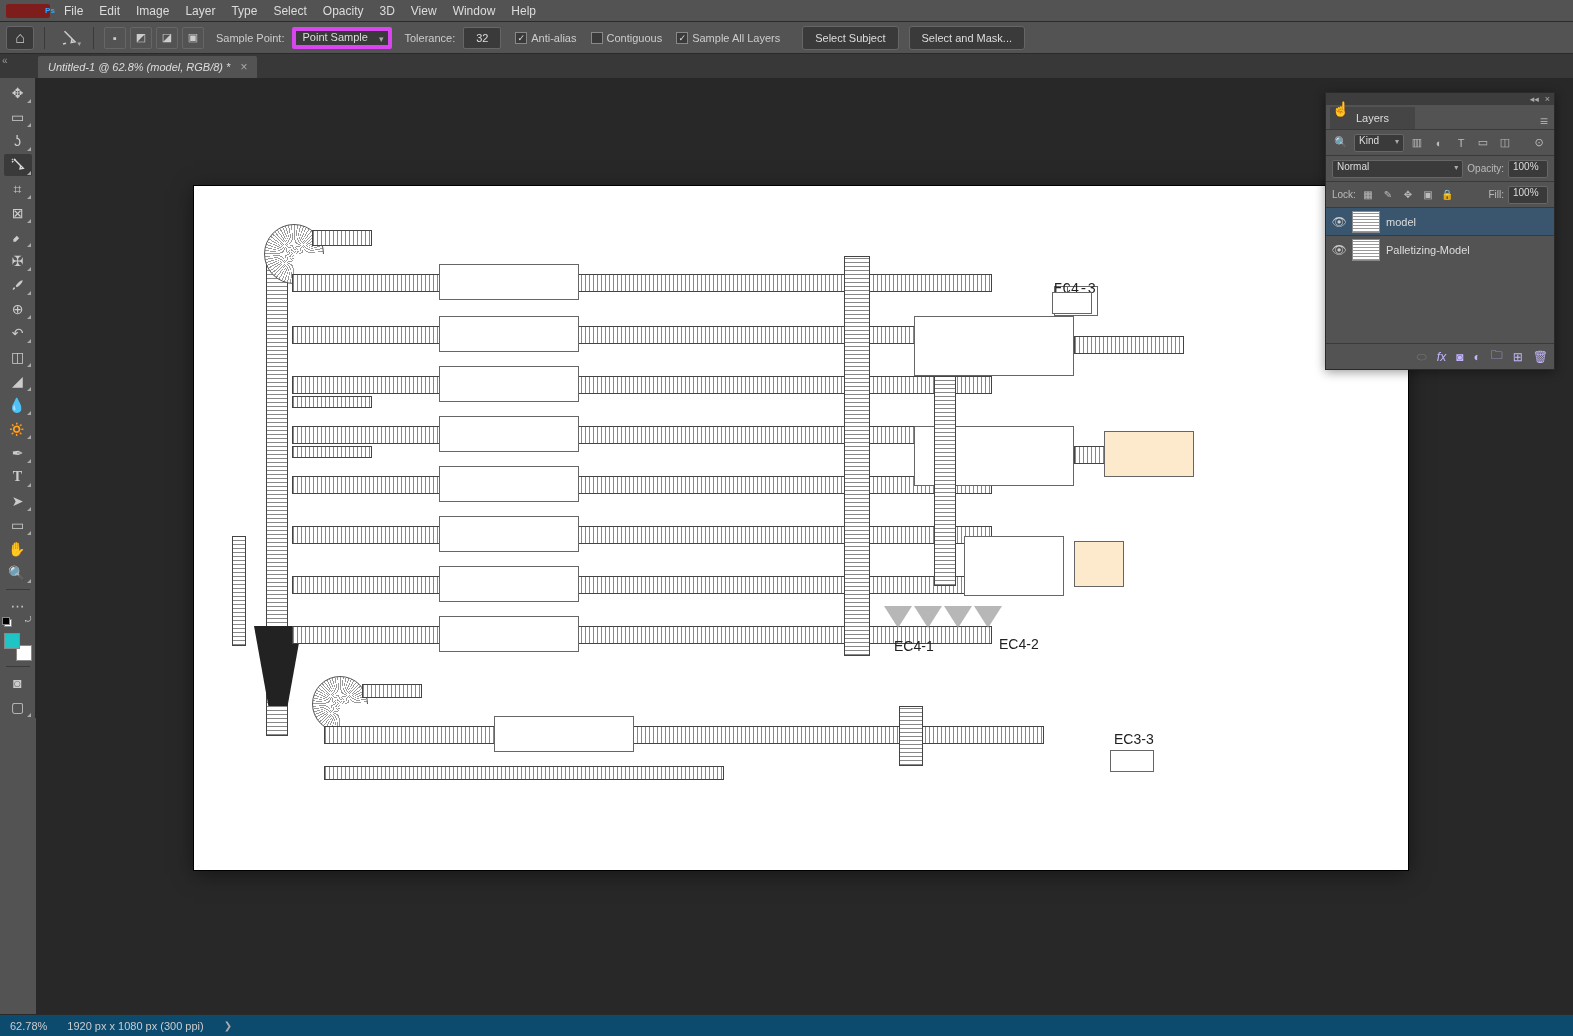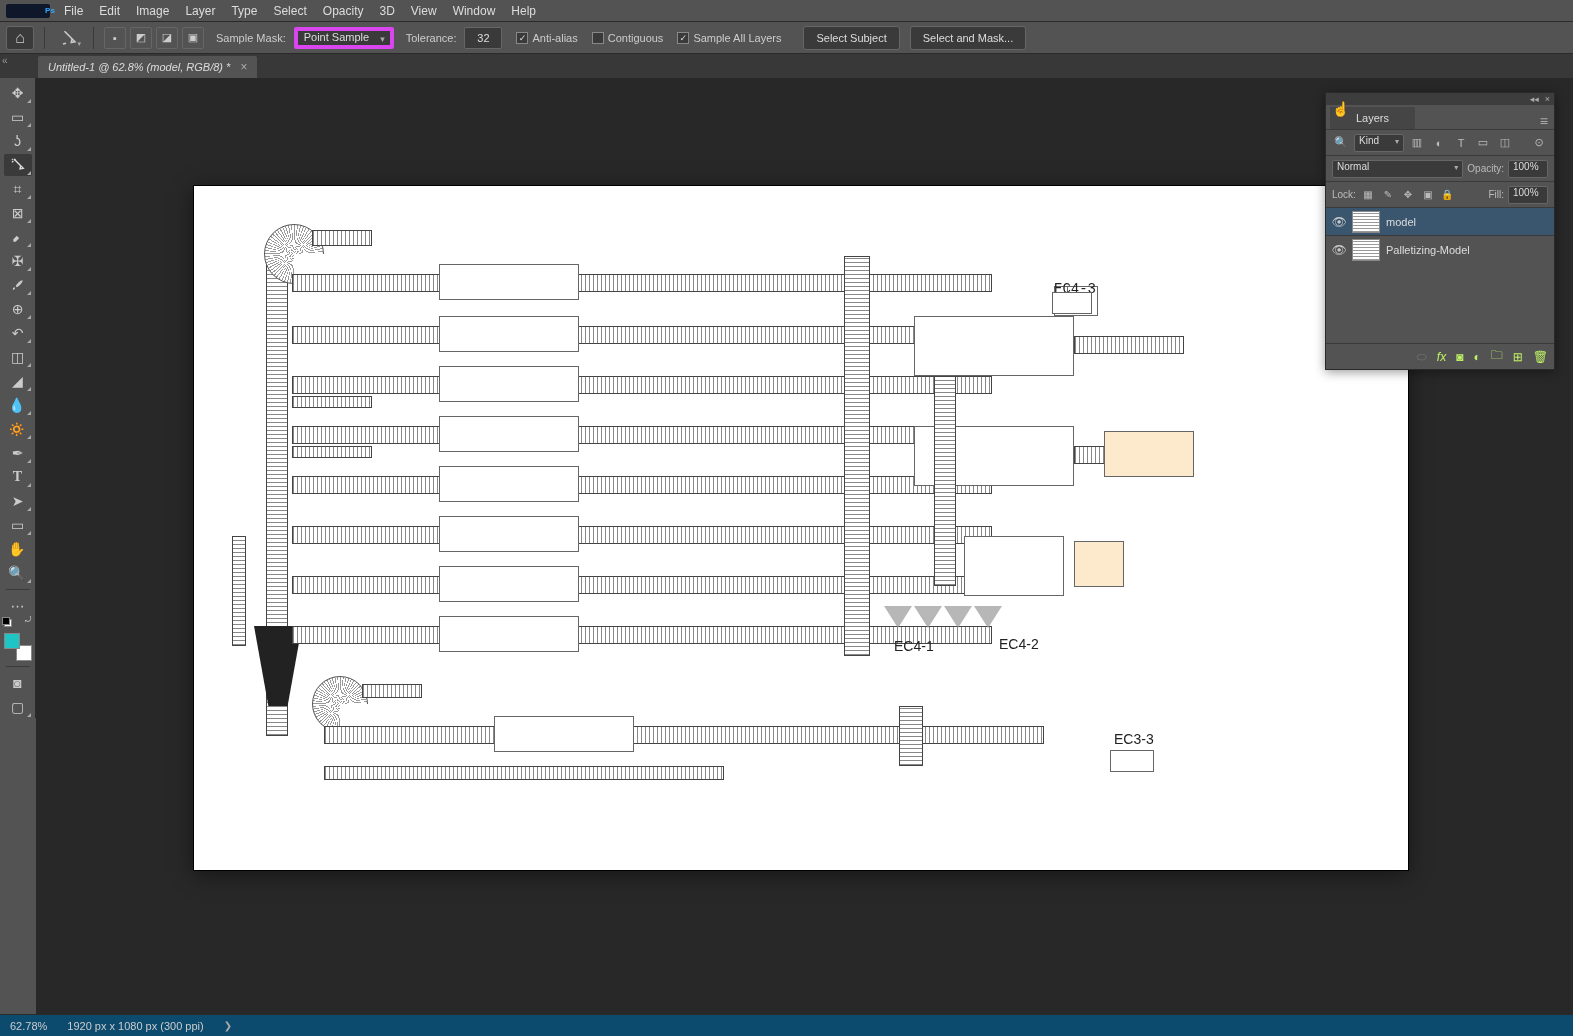--- a/index.html
+++ b/index.html
@@ -1,20 +1,20 @@
 <!DOCTYPE html>
 <html><head>
 <meta charset="utf-8">
 <style>
 * { margin: 0; padding: 0; box-sizing: border-box; font-family: Arial, sans-serif; user-select: none; }
 body { width: 1573px; height: 1036px; background: #535353; overflow: hidden; position: relative; }
 
 
 .menubar { height: 22px; background: #535353; display: flex; align-items: center; padding: 0 6px; border-bottom: 1px solid #2a2a2a; }
-.ps-logo { width: 22px; height: 14px; background: #0f172a; border-radius: 2px; display:flex; align-items:center; justify-content:center; font-size:8px; color:#31a8ff; font-weight:bold; margin-right:6px;padding-left:44px;}
+.ps-logo { width: 22px; height: 14px; background: #7f1d1d; border-radius: 2px; display:flex; align-items:center; justify-content:center; font-size:8px; color:#31a8ff; font-weight:bold; margin-right:6px;padding-left:44px;}
 .menu-item { color: #ddd; font-size: 12px; padding: 0 8px; cursor: pointer; }
 
 
 .optbar { height: 32px; background: #535353; display: flex; align-items: center; padding: 0 6px; border-bottom: 1px solid #2a2a2a; gap: 4px; }
 .home-btn { width: 28px; height: 24px; background: #3a3a3a; border: 1px solid #666; border-radius: 3px; display:flex; align-items:center; justify-content:center; color:#ccc;}
 .tool-preset { width: 28px; height: 24px; display:flex; align-items:center; justify-content:center; color:#ccc; position:relative;}
 .opt-divider { width: 1px; height: 22px; background: #3a3a3a; margin: 0 6px; }
 .opt-icon-btn { width: 22px; height: 22px; border: 1px solid #666; display:flex; align-items:center; justify-content:center; color:#ccc; border-radius:2px; cursor:pointer; font-size:11px;}
 .opt-label { color: #ccc; font-size: 11px; margin-left: 8px; margin-right: 4px; }
 .opt-select { background: #3a3a3a; border: 4px solid #d946ef; color: #ddd; font-size: 11px; height: 22px; padding: 0 20px 0 6px; border-radius: 2px; position:relative;}
@@ -74,21 +74,21 @@
 .filter-icon { width:18px; height:18px; display:flex; align-items:center; justify-content:center; color:#bbb; cursor:pointer; font-size:11px;}
 .lock-icon { width:16px; height:16px; display:flex; align-items:center; justify-content:center; color:#bbb; cursor:pointer; font-size:10px;}
 .layers-list { min-height:80px; }
 .layer-row { height:28px; display:flex; align-items:center; padding:0 6px; gap:6px; border-top:1px solid #3a3a3a;}
 .layer-row.selected { background:#3a566e;}
 .eye { width:14px; height:14px; color:#ccc; display:flex; align-items:center; justify-content:center; font-size:12px; cursor:pointer;}
 .thumb { width:28px; height:22px; background:#fff; border:1px solid #888; display:flex; align-items:center; justify-content:center; font-size:7px; color:#333; overflow:hidden;}
 .thumb-stripes{ width:100%; height:100%; background: repeating-linear-gradient(0deg,#999 0 1px,#fff 1px 3px);}
 .layer-name { color:#ddd; font-size:11px;}
 .panel-footer { height:26px; display:flex; align-items:center; justify-content:flex-end; padding:0 6px; gap:10px; border-top:1px solid #3a3a3a;}
-.foot-icon { color:#bef264; font-size:12px; cursor:pointer;}
+.foot-icon { color:#c4b5fd; font-size:12px; cursor:pointer;}
 .foot-icon.dim{ color:#777;}
 .cursor-hand { position:absolute; width:16px; height:16px; color:#fff; font-size:14px; pointer-events:none;}
 
 
 .statusbar { position:absolute; left:0; right:0; bottom:0; height:22px; background:#0c4a6e; border-top:1px solid #2a2a2a; display:flex; align-items:center; padding:0 10px; gap:20px; color:#ccc; font-size:11px;}
 .status-arrow{color:#aaa; font-size:10px; cursor:pointer;}
 </style>
 </head>
 <body>
 
@@ -115,21 +115,21 @@
         <path d="M6 3l14 14-5 1 1-5z"></path>
         <path d="M4 20l4-1"></path>
       </svg>
     <span style="position:absolute;bottom:2px;right:2px;font-size:7px;color:#aaa;">▾</span>
   </div>
   <div class="opt-divider"></div>
   <div class="opt-icon-btn">▪</div>
   <div class="opt-icon-btn">◩</div>
   <div class="opt-icon-btn">◪</div>
   <div class="opt-icon-btn">▣</div>
-  <span class="opt-label">Sample Mask:</span>
+  <span class="opt-label">Sample Point:</span>
   <div class="opt-select" style="width:100px">Point Sample</div>
   <span class="opt-label">Tolerance:</span>
   <input class="opt-input" value="32" style="">
   <label class="opt-check">
       <span class="cb on"></span>
       <span>Anti-alias</span>
     </label>
   <label class="opt-check">
       <span class="cb"></span>
       <span>Contiguous</span>

